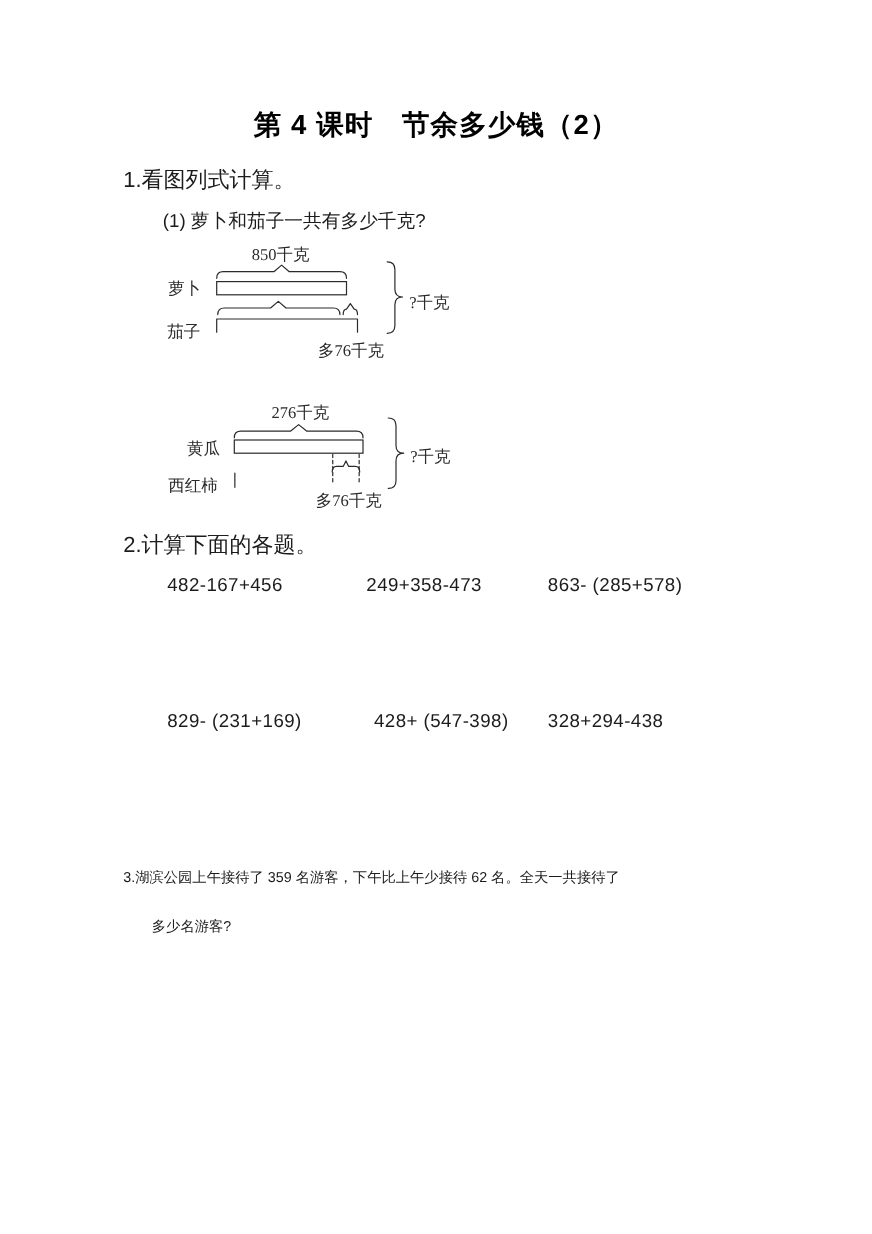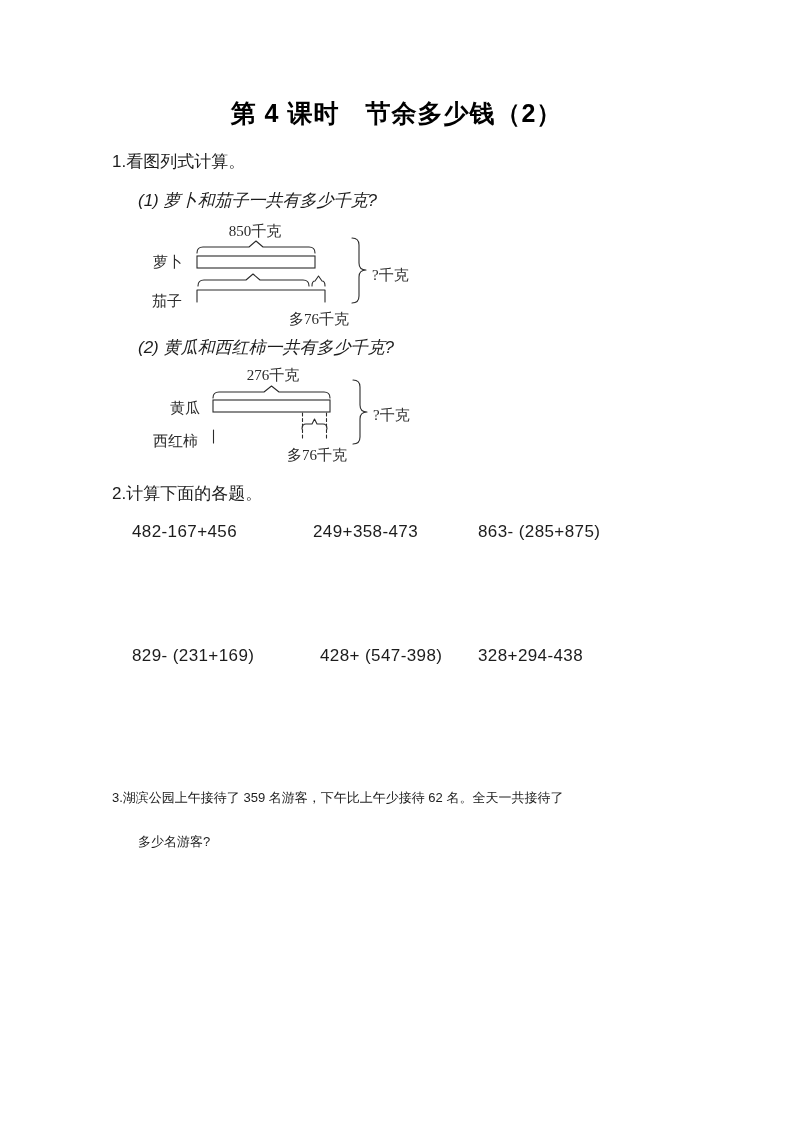--- a/index.html
+++ b/index.html
@@ -24,35 +24,35 @@
     margin: 0;
     text-align: center;
     font-size: 25px;
     font-weight: bold;
     color: #000000;
     letter-spacing: 1px;
   }
   .heading {
     position: absolute;
     left: 112px;
-    font-size: 17px;
+    font-size: 20px;
     white-space: nowrap;
   }
   .qlabel {
     position: absolute;
-    left: 138px;
+    left: 148px;
     font-size: 17px;
     white-space: nowrap;
-    font-style: italic;
   }
   .expr {
     position: absolute;
     font-size: 17px;
     letter-spacing: 0.4px;
     white-space: nowrap;
+    margin-left: 20px;
   }
   .para {
     position: absolute;
     font-size: 13px;
     white-space: nowrap;
   }
   .diagram {
     position: absolute;
   }
   .diagram path, .diagram line {
@@ -95,42 +95,41 @@
     <rect x="52" y="36" width="118" height="12"></rect>
     <path d="M53,66 Q53,60 59,60 L101,60 L108,54 L115,60 L158,60 Q164,60 164,66"></path>
     <path d="M167,66 Q167,61 170,61 L173.5,56 L177,61 Q180,61 180,66"></path>
     <path d="M52,82 L52,70 L180,70 L180,82"></path>
     <text x="7" y="86">茄子</text>
     <text x="174" y="104" text-anchor="middle">多76千克</text>
     <path d="M207,18 Q214,18 214,25 L214,43 Q214,50 221,50 Q214,50 214,57 L214,76 Q214,83 207,83"></path>
     <text x="227" y="60">?千克</text>
   </svg>
 
-  <div class="qlabel" style="top:336px">(2) 黄瓜和西红柿一共有多少千克?</div>
 
   <svg class="diagram" style="left:145px; top:362px" width="280" height="105" viewBox="0 0 280 105">
     <text x="128" y="18" text-anchor="middle">276千克</text>
     <path d="M68,36 Q68,30 74,30 L119,30 L126.5,24 L134,30 L179,30 Q185,30 185,36"></path>
     <text x="25" y="51">黄瓜</text>
     <rect x="68" y="38" width="117" height="12"></rect>
     <text x="8" y="84">西红柿</text>
     <line x1="68.5" y1="68" x2="68.5" y2="81"></line>
     <line class="dashed" x1="157.5" y1="51" x2="157.5" y2="78"></line>
     <line class="dashed" x1="181.5" y1="51" x2="181.5" y2="78"></line>
     <path d="M157,67 Q157,62 161,62 L167,62 L169.5,57 L172,62 L178,62 Q182,62 182,67"></path>
     <text x="172" y="98" text-anchor="middle">多76千克</text>
     <path d="M208,18 Q215,18 215,25 L215,43 Q215,50 222,50 Q215,50 215,57 L215,75 Q215,82 208,82"></path>
     <text x="228" y="58">?千克</text>
   </svg>
 
   <div class="heading" style="top:482px">2.计算下面的各题。</div>
 
   <div class="expr" style="left:132px; top:522px">482-167+456</div>
   <div class="expr" style="left:313px; top:522px">249+358-473</div>
-  <div class="expr" style="left:478px; top:522px">863- (285+875)</div>
+  <div class="expr" style="left:478px; top:522px">863- (285+578)</div>
 
   <div class="expr" style="left:132px; top:646px">829- (231+169)</div>
   <div class="expr" style="left:320px; top:646px">428+ (547-398)</div>
   <div class="expr" style="left:478px; top:646px">328+294-438</div>
 
   <div class="para" style="left:112px; top:789px">3.湖滨公园上午接待了 359 名游客，下午比上午少接待 62 名。全天一共接待了</div>
   <div class="para" style="left:138px; top:833px">多少名游客?</div>
 
 </div>
 

